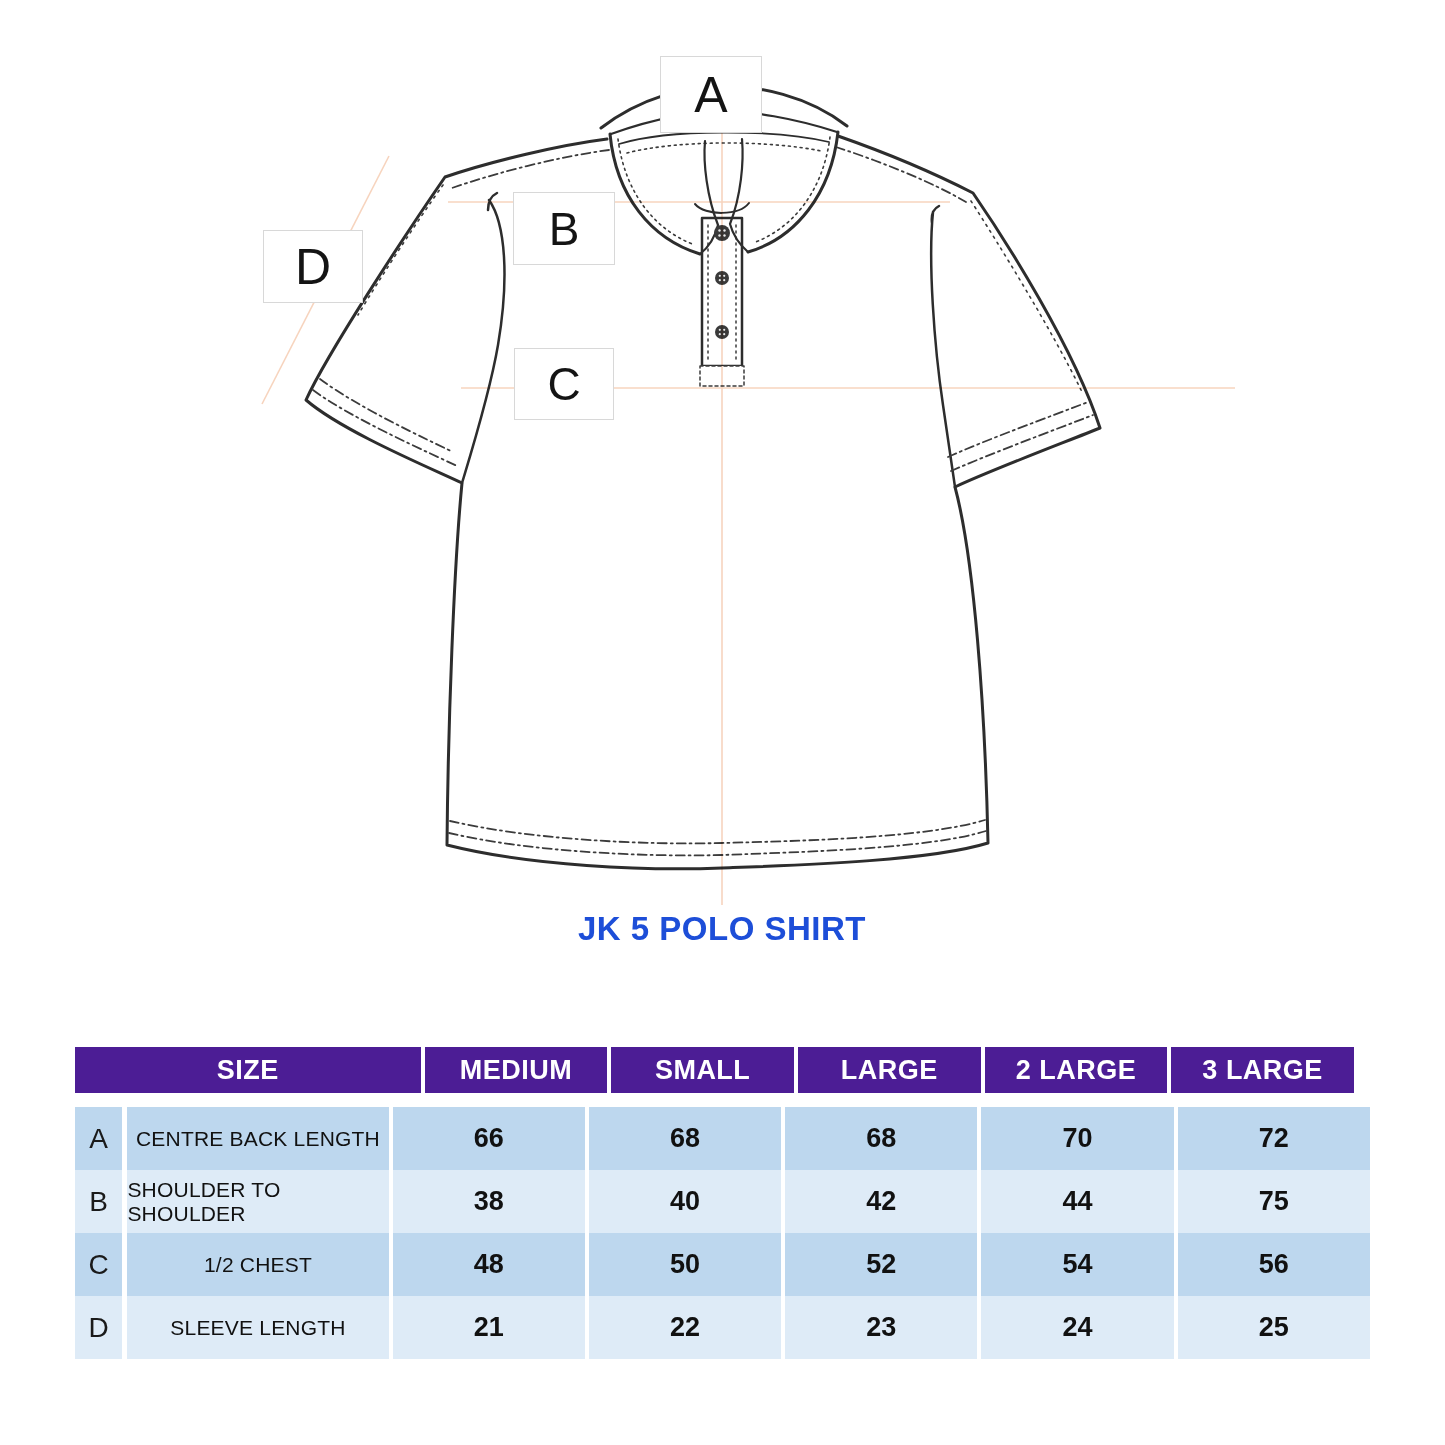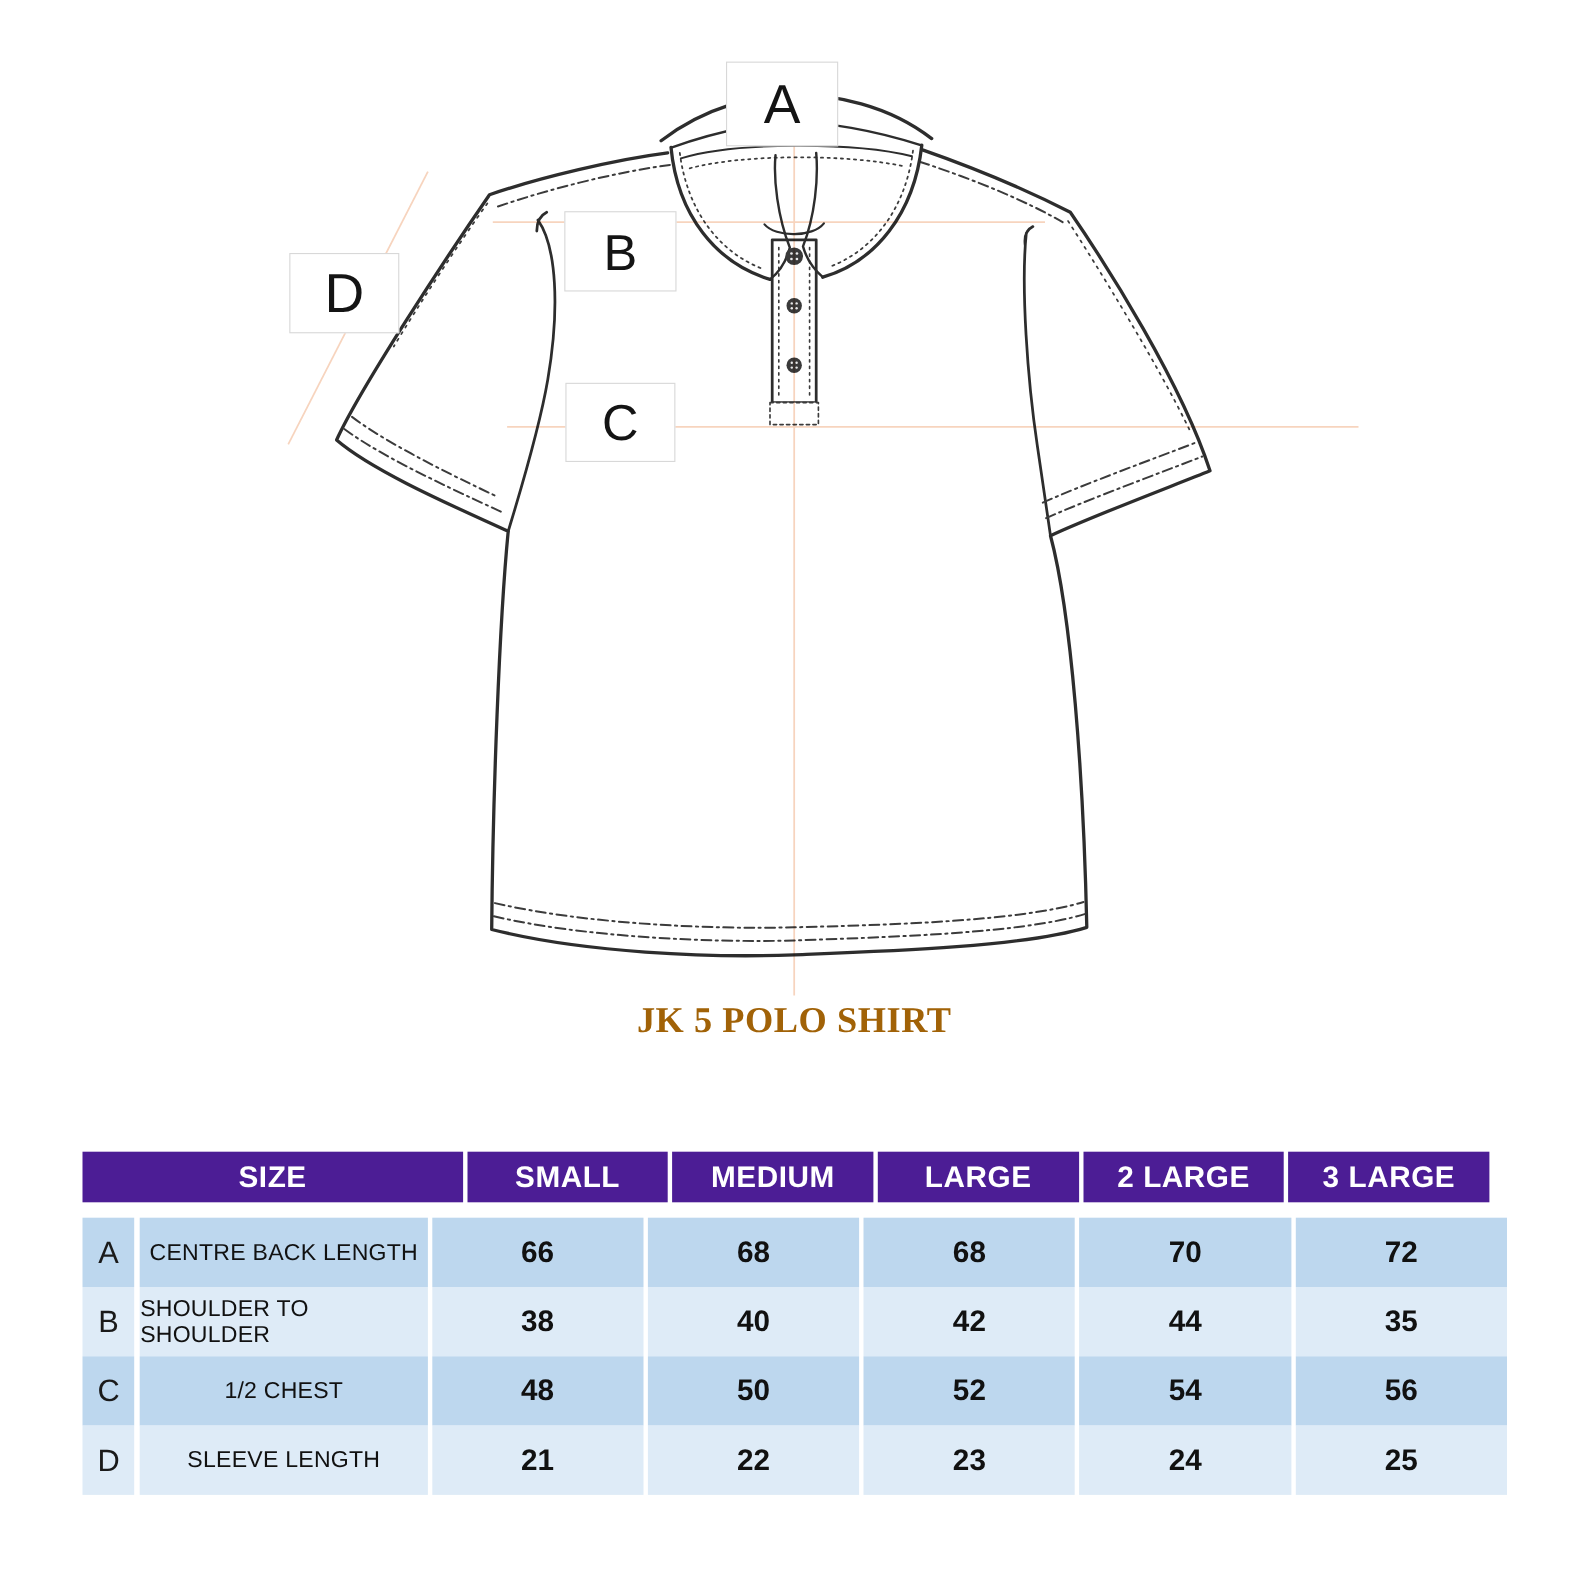--- a/index.html
+++ b/index.html
@@ -8,21 +8,21 @@
     font-family:"Liberation Sans", sans-serif;
   }
   .shirt-svg{position:absolute;left:0;top:0;width:1445px;height:1445px;}
   .dlabel{
     position:absolute;background:#ffffff;border:1px solid #d8d8d8;
     display:flex;align-items:center;justify-content:center;
     color:#141414;font-weight:400;
   }
   .chart-title{
     position:absolute;left:222px;top:910px;width:1000px;text-align:center;
-    font-size:33px;font-weight:bold;color:#a16207;letter-spacing:.5px;font-family:Liberation Serif, serif;
+    font-size:33px;font-weight:bold;color:#1d4ed8;letter-spacing:.5px;
   }
   .tbl{position:absolute;left:75px;top:1047px;width:1295px;}
   .trow{display:flex;}
   .thead{height:46px;margin-bottom:14px;}
   .tbody-row{height:63px;}
   .cell{display:flex;align-items:center;justify-content:center;box-sizing:border-box;}
   .h-size{width:350px;margin-right:4px;}
   .h-col{width:185px;margin-right:4px;}
   .h-col:last-child{margin-right:16px;}
   .h-cell{color:#ffffff;font-weight:bold;font-size:27px;letter-spacing:.5px;}
@@ -126,22 +126,22 @@
   </div>
   <div class="dlabel" style="left:263px;top:230px;width:98px;height:71px;font-size:50px;">
     <span>D</span>
   </div>
 
   <div class="chart-title">JK 5 POLO SHIRT</div>
 
   <div class="tbl">
     <div class="trow thead">
       <div class="cell h-size h-cell bg-head">SIZE</div>
+      <div class="cell h-col h-cell bg-head">MEDIUM</div>
       <div class="cell h-col h-cell bg-head">SMALL</div>
-      <div class="cell h-col h-cell bg-head">MEDIUM</div>
       <div class="cell h-col h-cell bg-head">LARGE</div>
       <div class="cell h-col h-cell bg-head">2 LARGE</div>
       <div class="cell h-col h-cell bg-head">3 LARGE</div>
     </div>
 
     <div class="trow tbody-row">
       <div class="cell c-letter bg-alt1">A</div>
       <div class="cell c-name bg-alt1">CENTRE BACK LENGTH</div>
       <div class="cell c-val bg-alt1">66</div>
       <div class="cell c-val bg-alt1">68</div>
@@ -150,21 +150,21 @@
       <div class="cell c-val bg-alt1">72</div>
     </div>
 
     <div class="trow tbody-row">
       <div class="cell c-letter bg-alt2">B</div>
       <div class="cell c-name bg-alt2">SHOULDER TO SHOULDER</div>
       <div class="cell c-val bg-alt2">38</div>
       <div class="cell c-val bg-alt2">40</div>
       <div class="cell c-val bg-alt2">42</div>
       <div class="cell c-val bg-alt2">44</div>
-      <div class="cell c-val bg-alt2">35</div>
+      <div class="cell c-val bg-alt2">75</div>
     </div>
 
     <div class="trow tbody-row">
       <div class="cell c-letter bg-alt1">C</div>
       <div class="cell c-name bg-alt1">1/2 CHEST</div>
       <div class="cell c-val bg-alt1">48</div>
       <div class="cell c-val bg-alt1">50</div>
       <div class="cell c-val bg-alt1">52</div>
       <div class="cell c-val bg-alt1">54</div>
       <div class="cell c-val bg-alt1">56</div>

